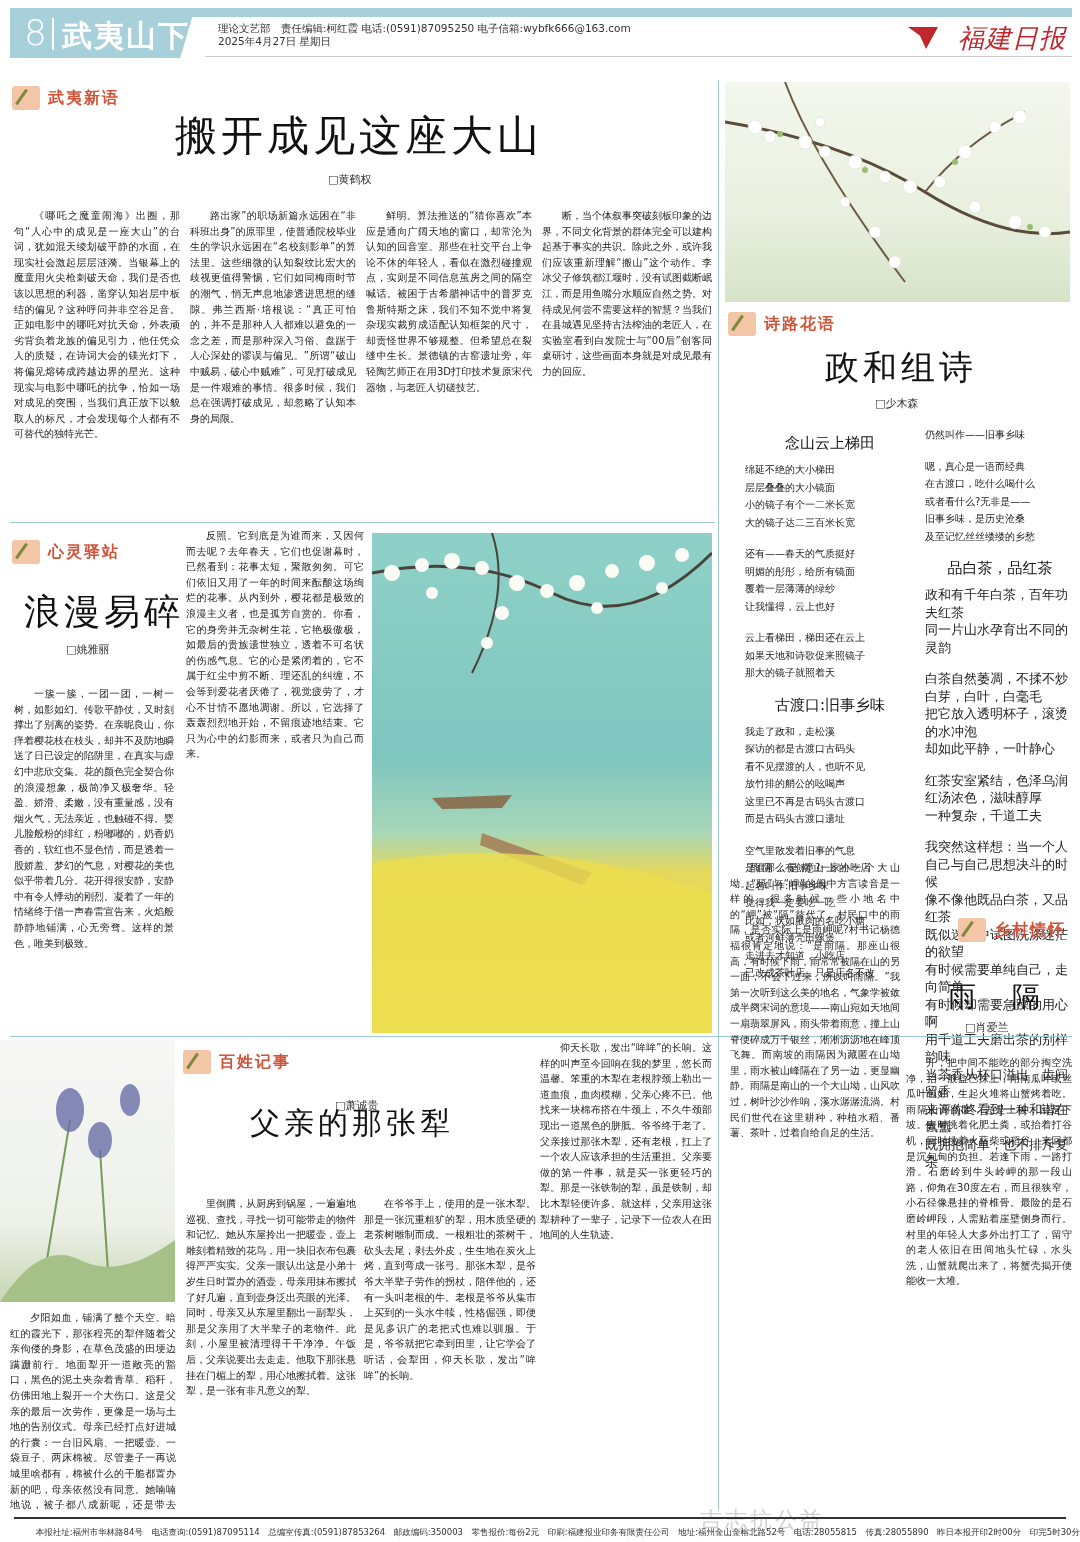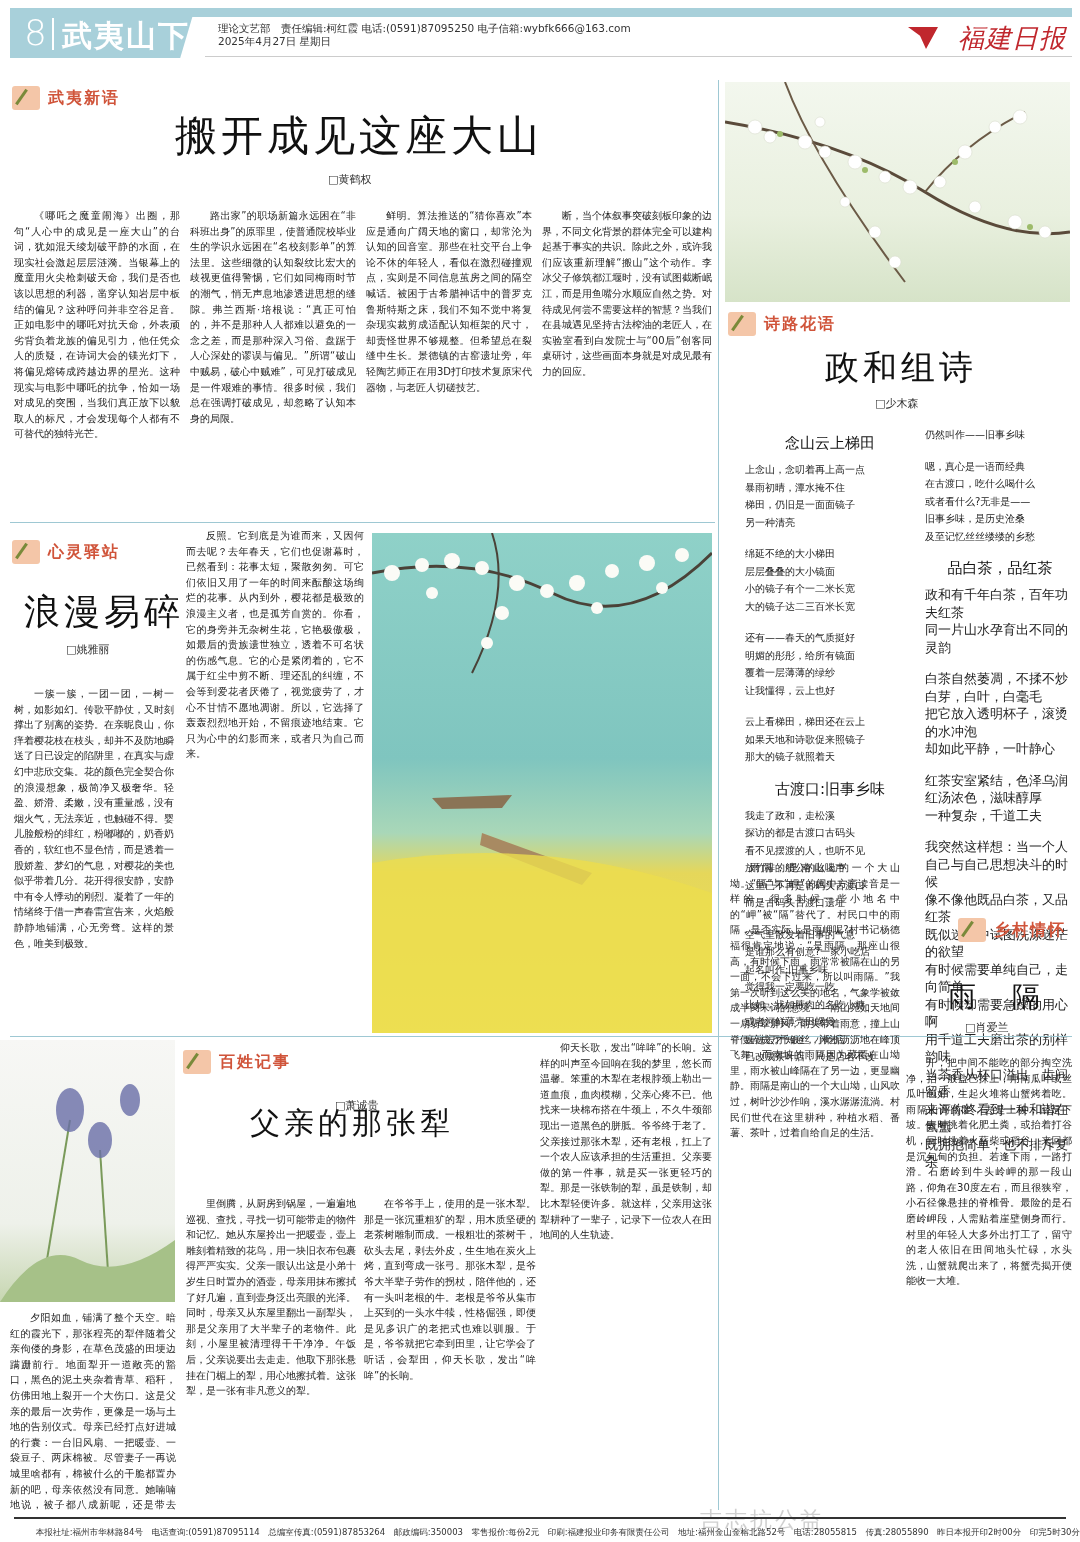--- a/index.html
+++ b/index.html
@@ -114,26 +114,20 @@
   <span class="sec-icon"></span>
   <span class="sec-text">诗路花语</span>
 </div>
 <div class="abs headline" style="left:825px;top:345px;font-size:34px">政和组诗</div>
 <div class="abs byline" style="left:875px;top:396px">□少木森</div>
 
 <div class="abs" style="left:745px;top:428px;width:170px">
   <div class="poem-title">念山云上梯田</div>
   <div class="poem">
     <div class="stanza">
-        <div>上念山，念叨着再上高一点</div>
-        <div>暴雨初晴，潭水掩不住</div>
-        <div>梯田，仍旧是一面面镜子</div>
-        <div>另一种清亮</div>
-      </div>
-    <div class="stanza">
         <div>绵延不绝的大小梯田</div>
         <div>层层叠叠的大小镜面</div>
         <div>小的镜子有个一二米长宽</div>
         <div>大的镜子达二三百米长宽</div>
       </div>
     <div class="stanza">
         <div>还有——春天的气质挺好</div>
         <div>明媚的彤彤，给所有镜面</div>
         <div>覆着一层薄薄的绿纱</div>
         <div>让我懂得，云上也好</div>

